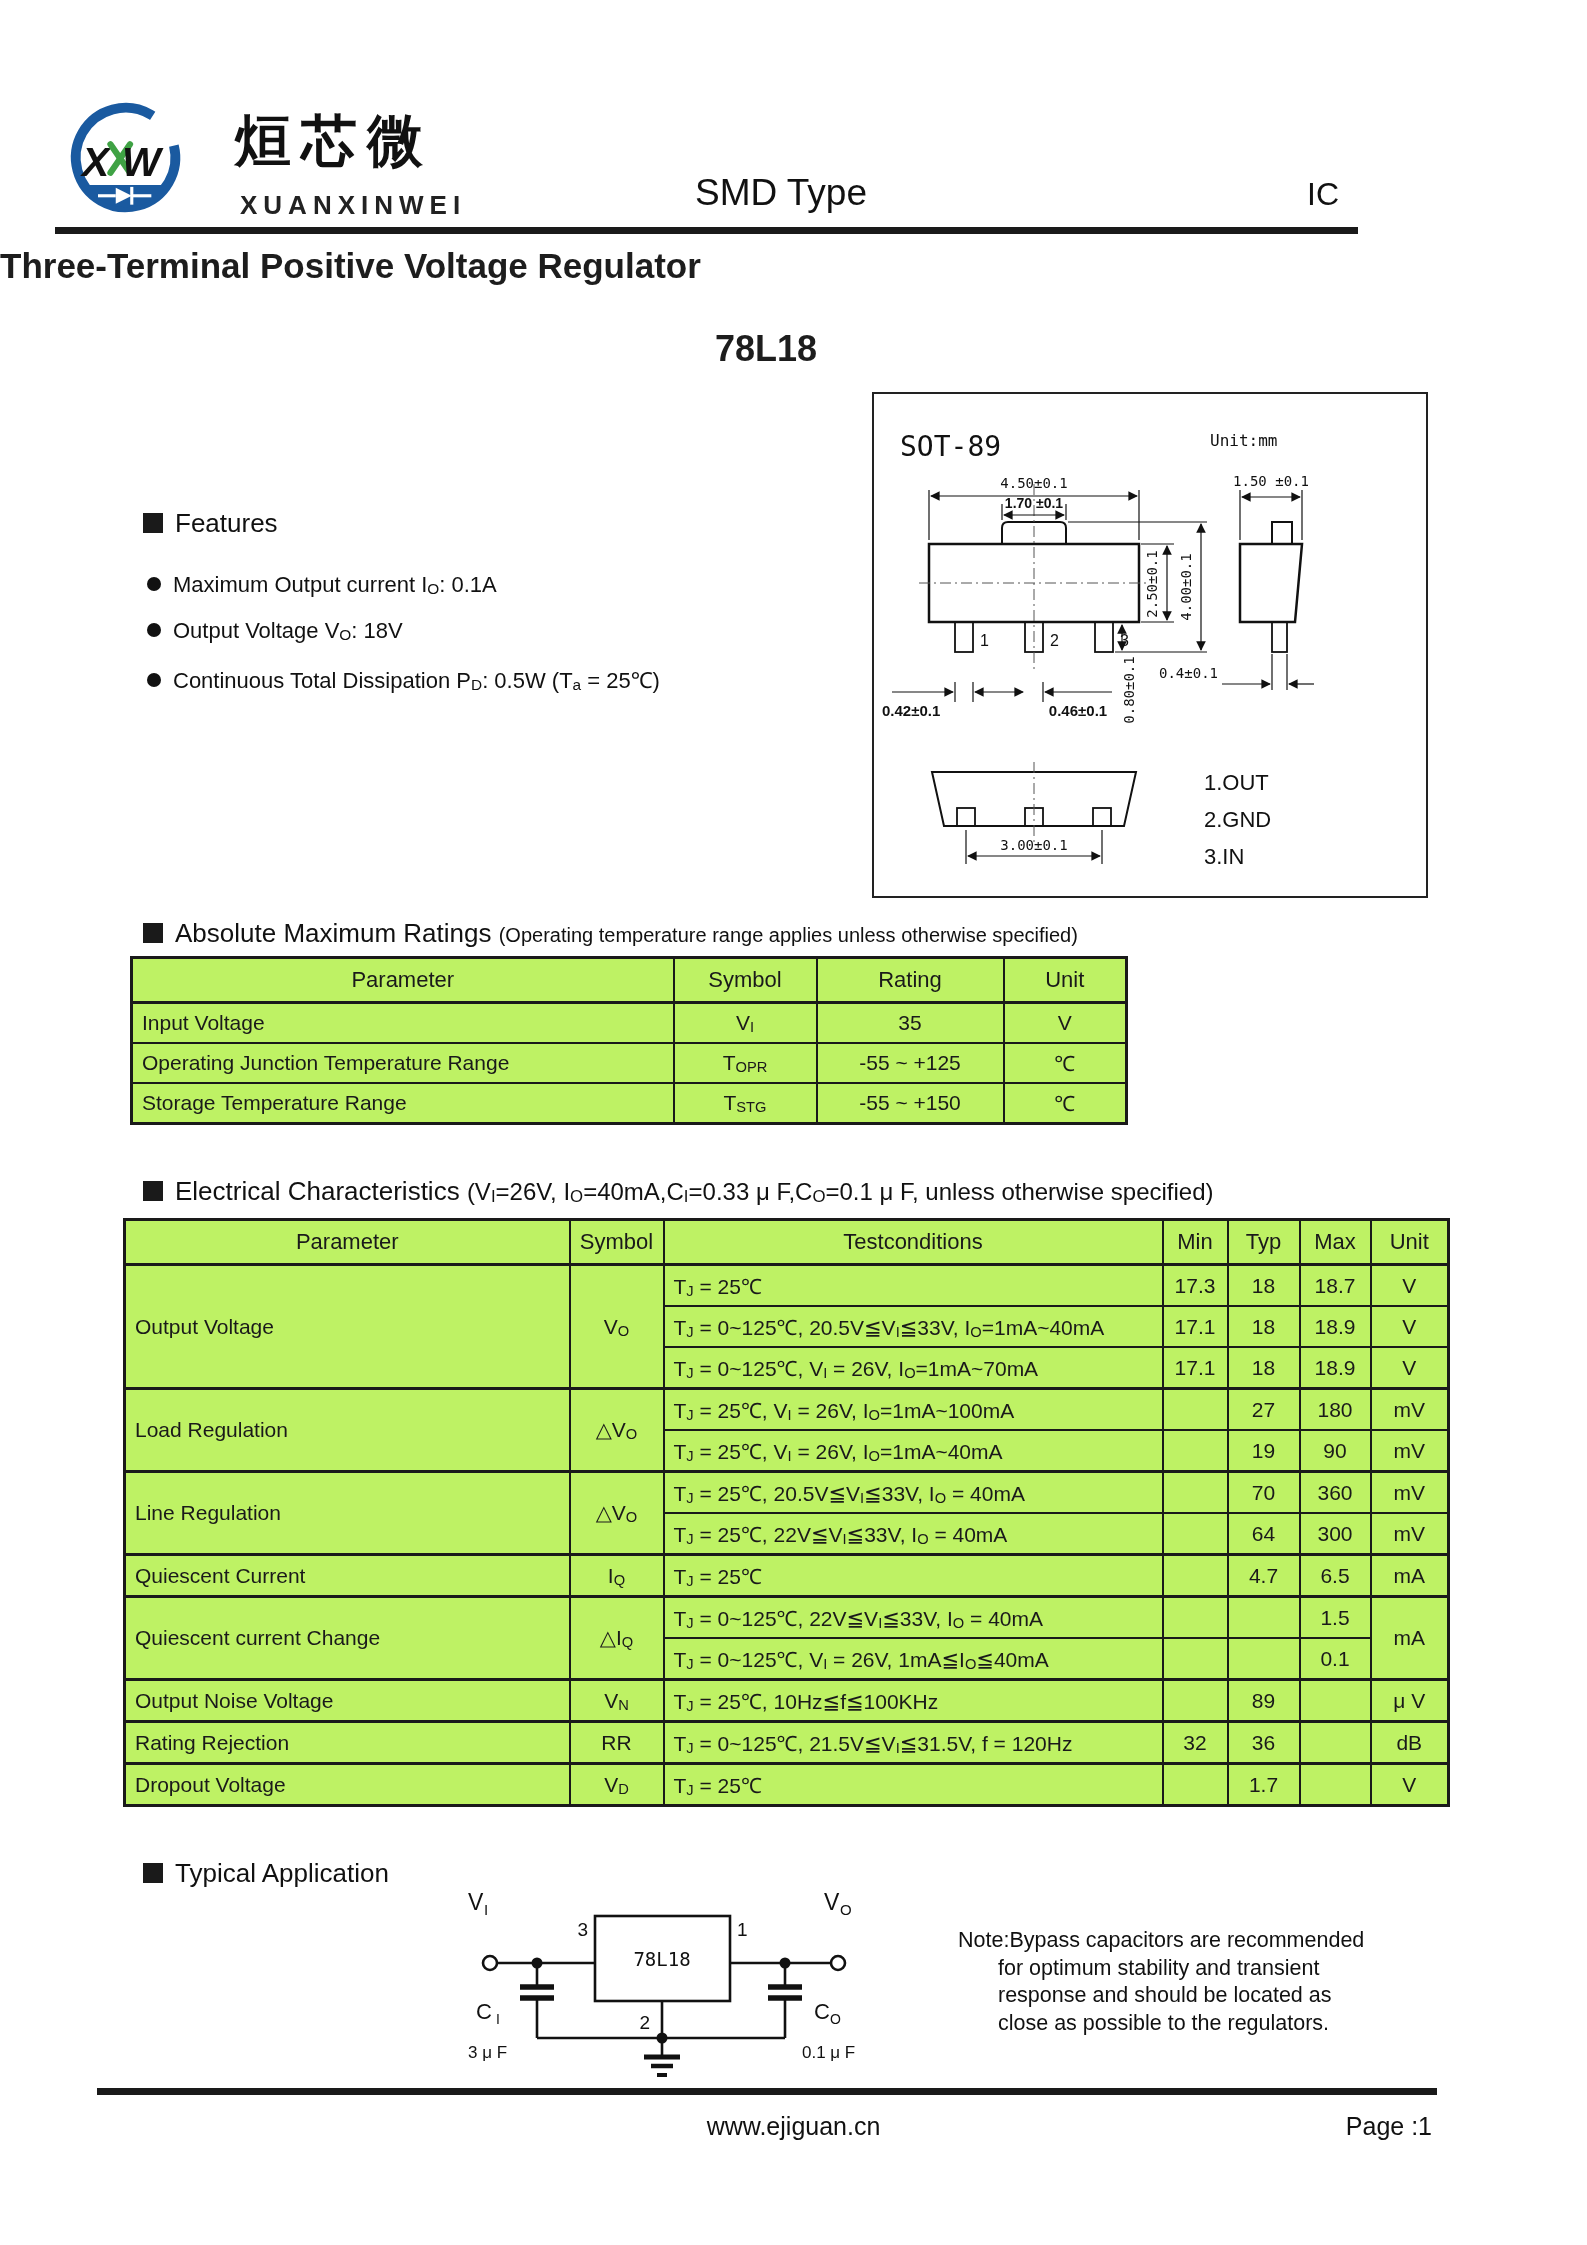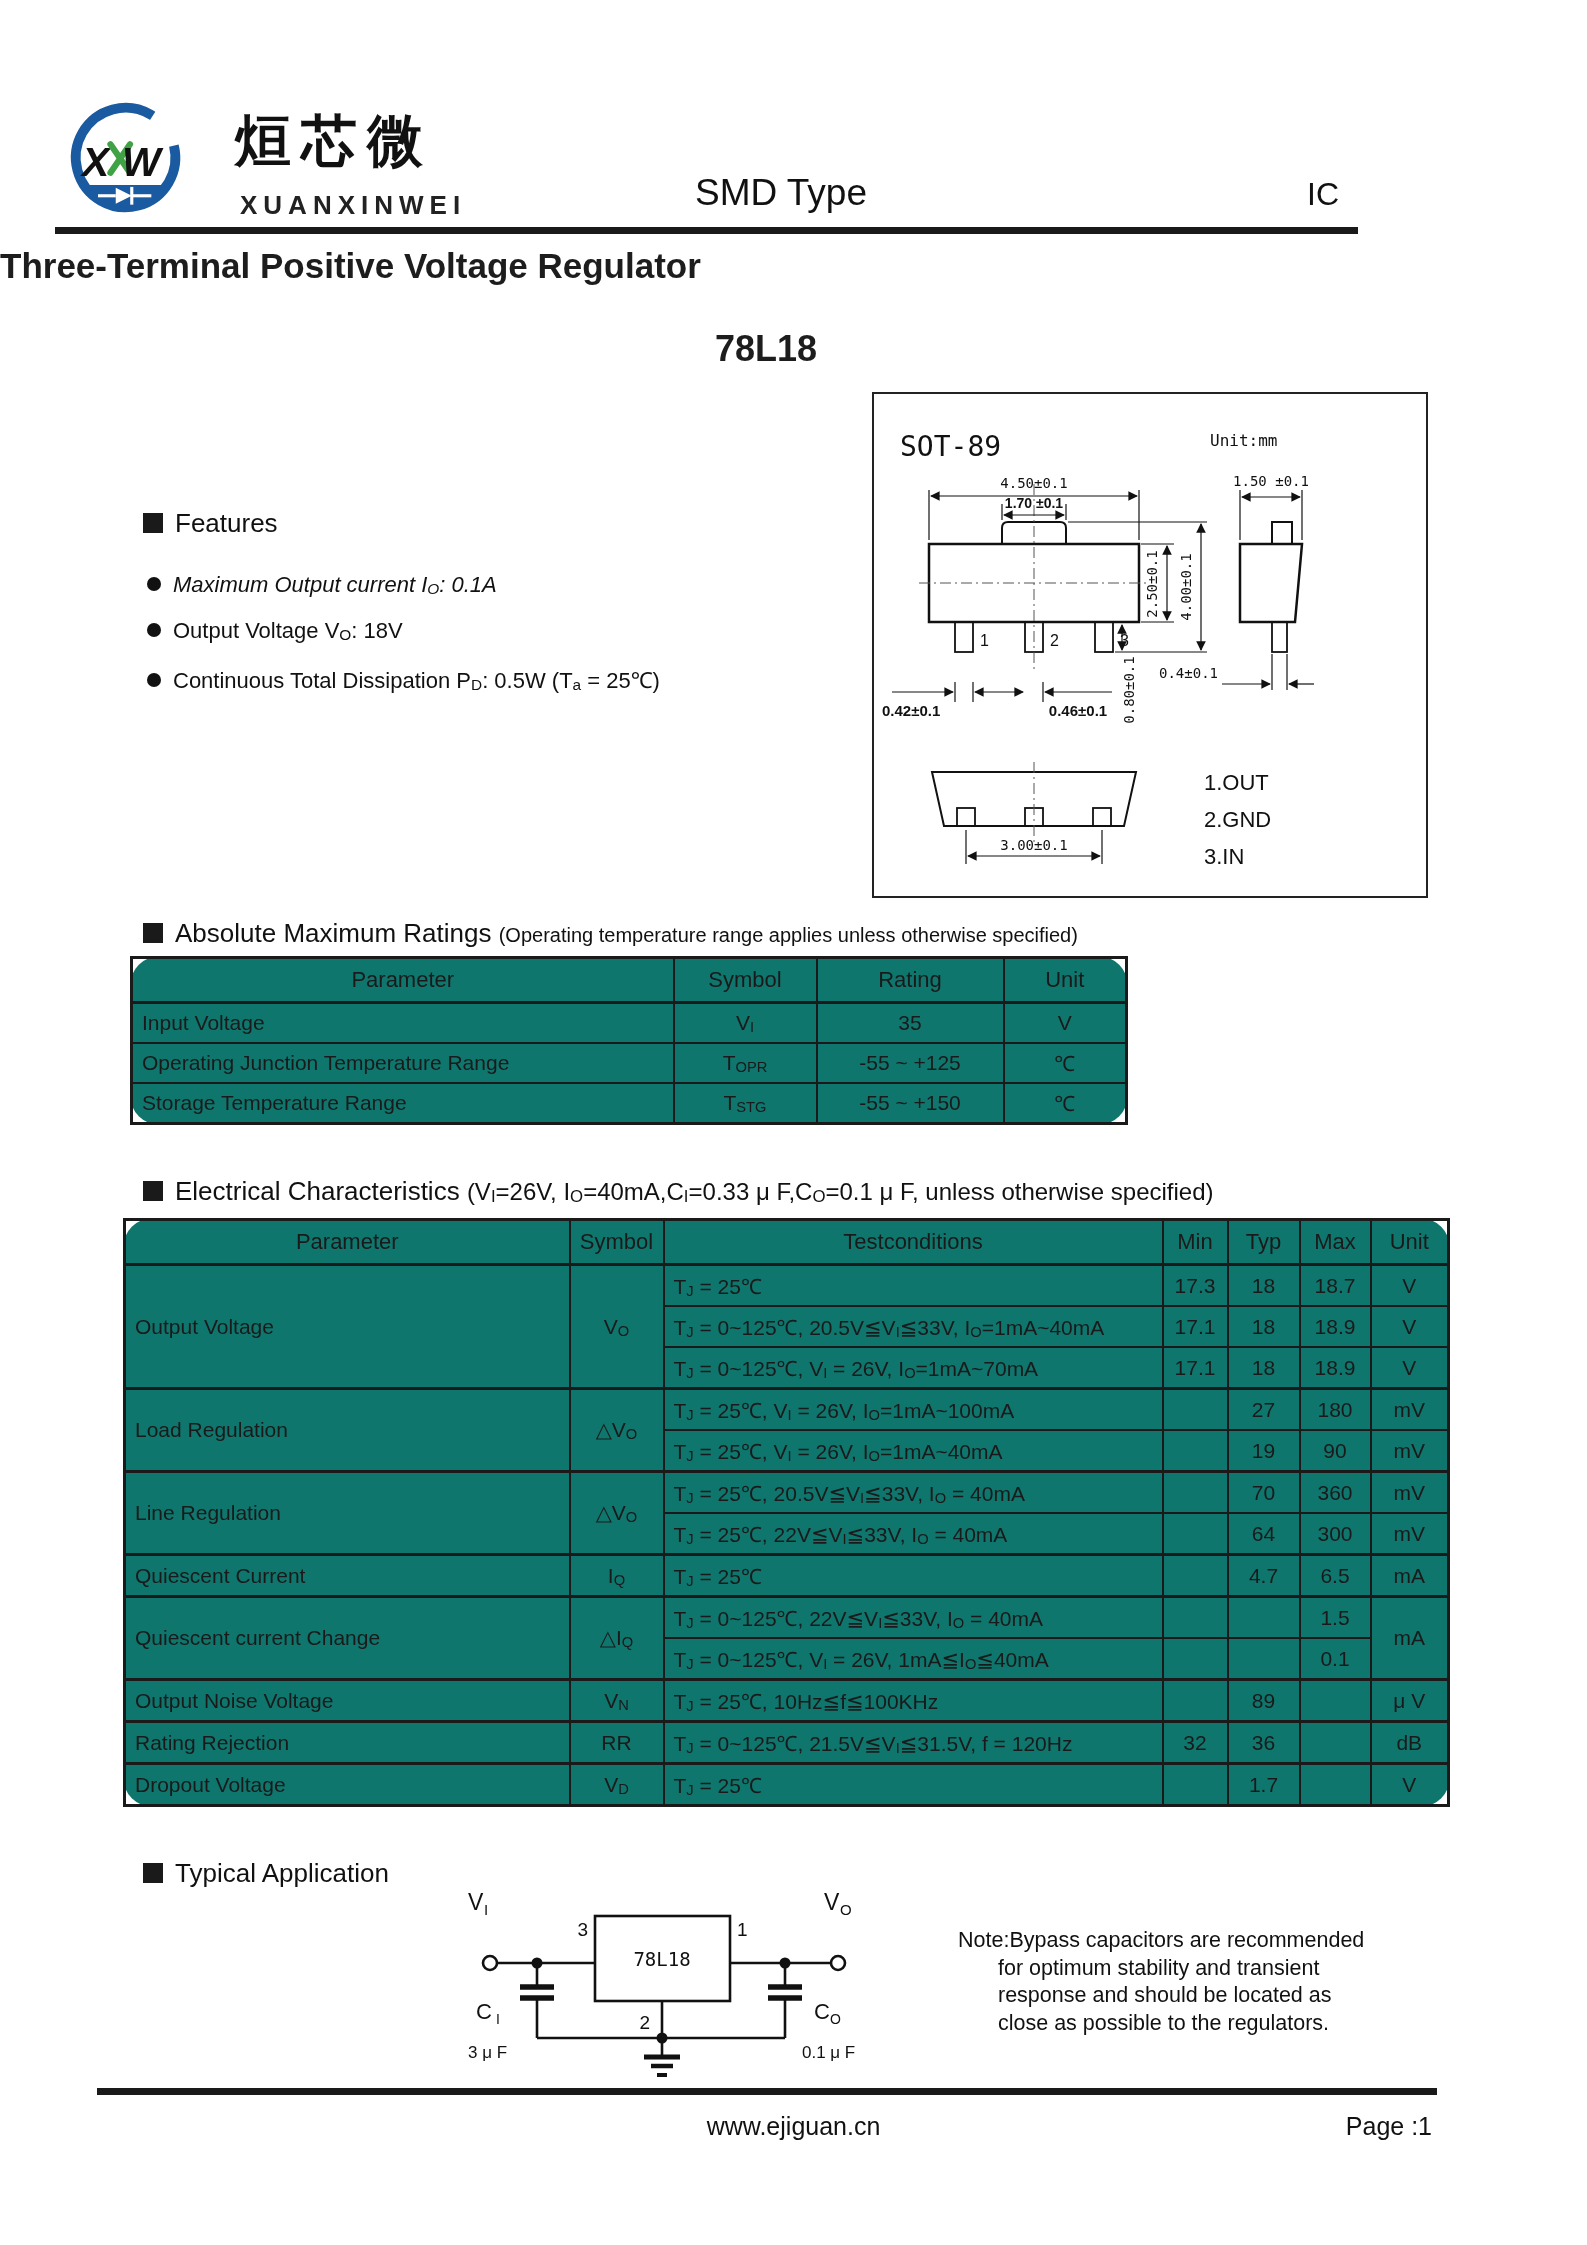--- a/index.html
+++ b/index.html
@@ -18,21 +18,21 @@
   .sec{font-size:26px;color:#111;white-space:nowrap;}
   .sec .sq{display:inline-block;width:20px;height:20px;background:#1a1a1a;margin-right:12px;transform:translateY(1px);}
   .sec .note-sm{font-size:20px;}
   
   .feat-item{position:absolute;font-size:22px;white-space:nowrap;color:#111;}
   .feat-item .dot{display:inline-block;width:14px;height:14px;border-radius:50%;background:#111;margin-right:12px;transform:translateY(-1px);}
   sub{font-size:70%;vertical-align:-0.12em;line-height:0;}
   
   .pkg-box{left:872px;top:392px;width:556px;height:506px;border:2px solid #222;box-sizing:border-box;}
   
-  table.dt{border-collapse:collapse;table-layout:fixed;background:#0f766e;border-radius:30px;}
+  table.dt{border-collapse:collapse;table-layout:fixed;background:#bef264;}
   table.dt,table.dt td,table.dt th{border:2px solid #1a1a1a;}
   table.dt{border-width:3px;}
   table.dt th{border-bottom-width:3px;font-weight:normal;font-size:22px;height:42px;padding:0 4px;}
   table.dt td{font-size:21px;height:38px;padding:0 4px;text-align:center;overflow:hidden;white-space:nowrap;}
   table.dt td.pl{text-align:left;padding-left:9px;}
   table.ec td{height:39px;}
   tr.gs td{border-top-width:3px;}
   
   .note{font-size:21.5px;line-height:27.5px;color:#111;}
   .note .ind{margin-left:40px;}
@@ -71,21 +71,21 @@
   <div class="abs smd-type">SMD Type</div>
   <div class="abs ic-label">IC</div>
   <div class="abs hrule"></div>
 
   <div class="abs doc-title">Three-Terminal Positive Voltage Regulator</div>
   <div class="abs part-no">78L18</div>
 
   <div class="abs sec" style="left:143px;top:508px;">
     <span class="sq"></span><span>Features</span>
   </div>
-  <div class="feat-item" style="left:147px;top:572px;font-style:italic;">
+  <div class="feat-item" style="left:147px;top:572px;">
     <span class="dot"></span><span>Maximum Output current I<sub>O</sub>: 0.1A</span>
   </div>
   <div class="feat-item" style="left:147px;top:618px;">
     <span class="dot"></span><span>Output Voltage V<sub>O</sub>: 18V</span>
   </div>
   <div class="feat-item" style="left:147px;top:664px;">
     <span class="dot"></span><span>Continuous Total Dissipation P<sub>D</sub>: 0.5W (T<sub>a</sub> = 25℃)</span>
   </div>
 
   <div class="abs pkg-box">

